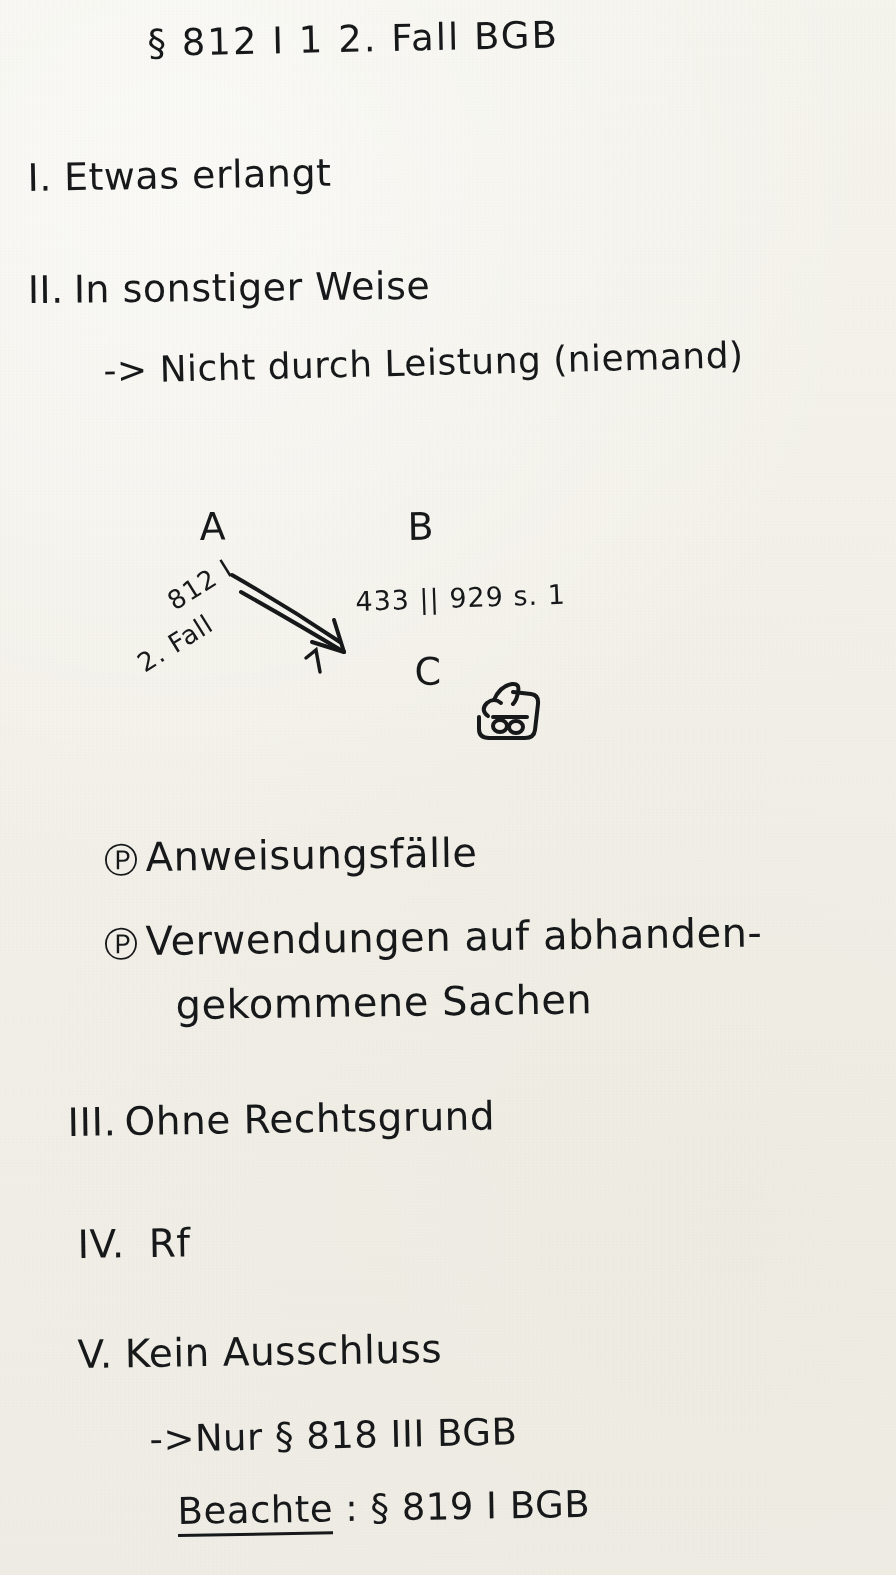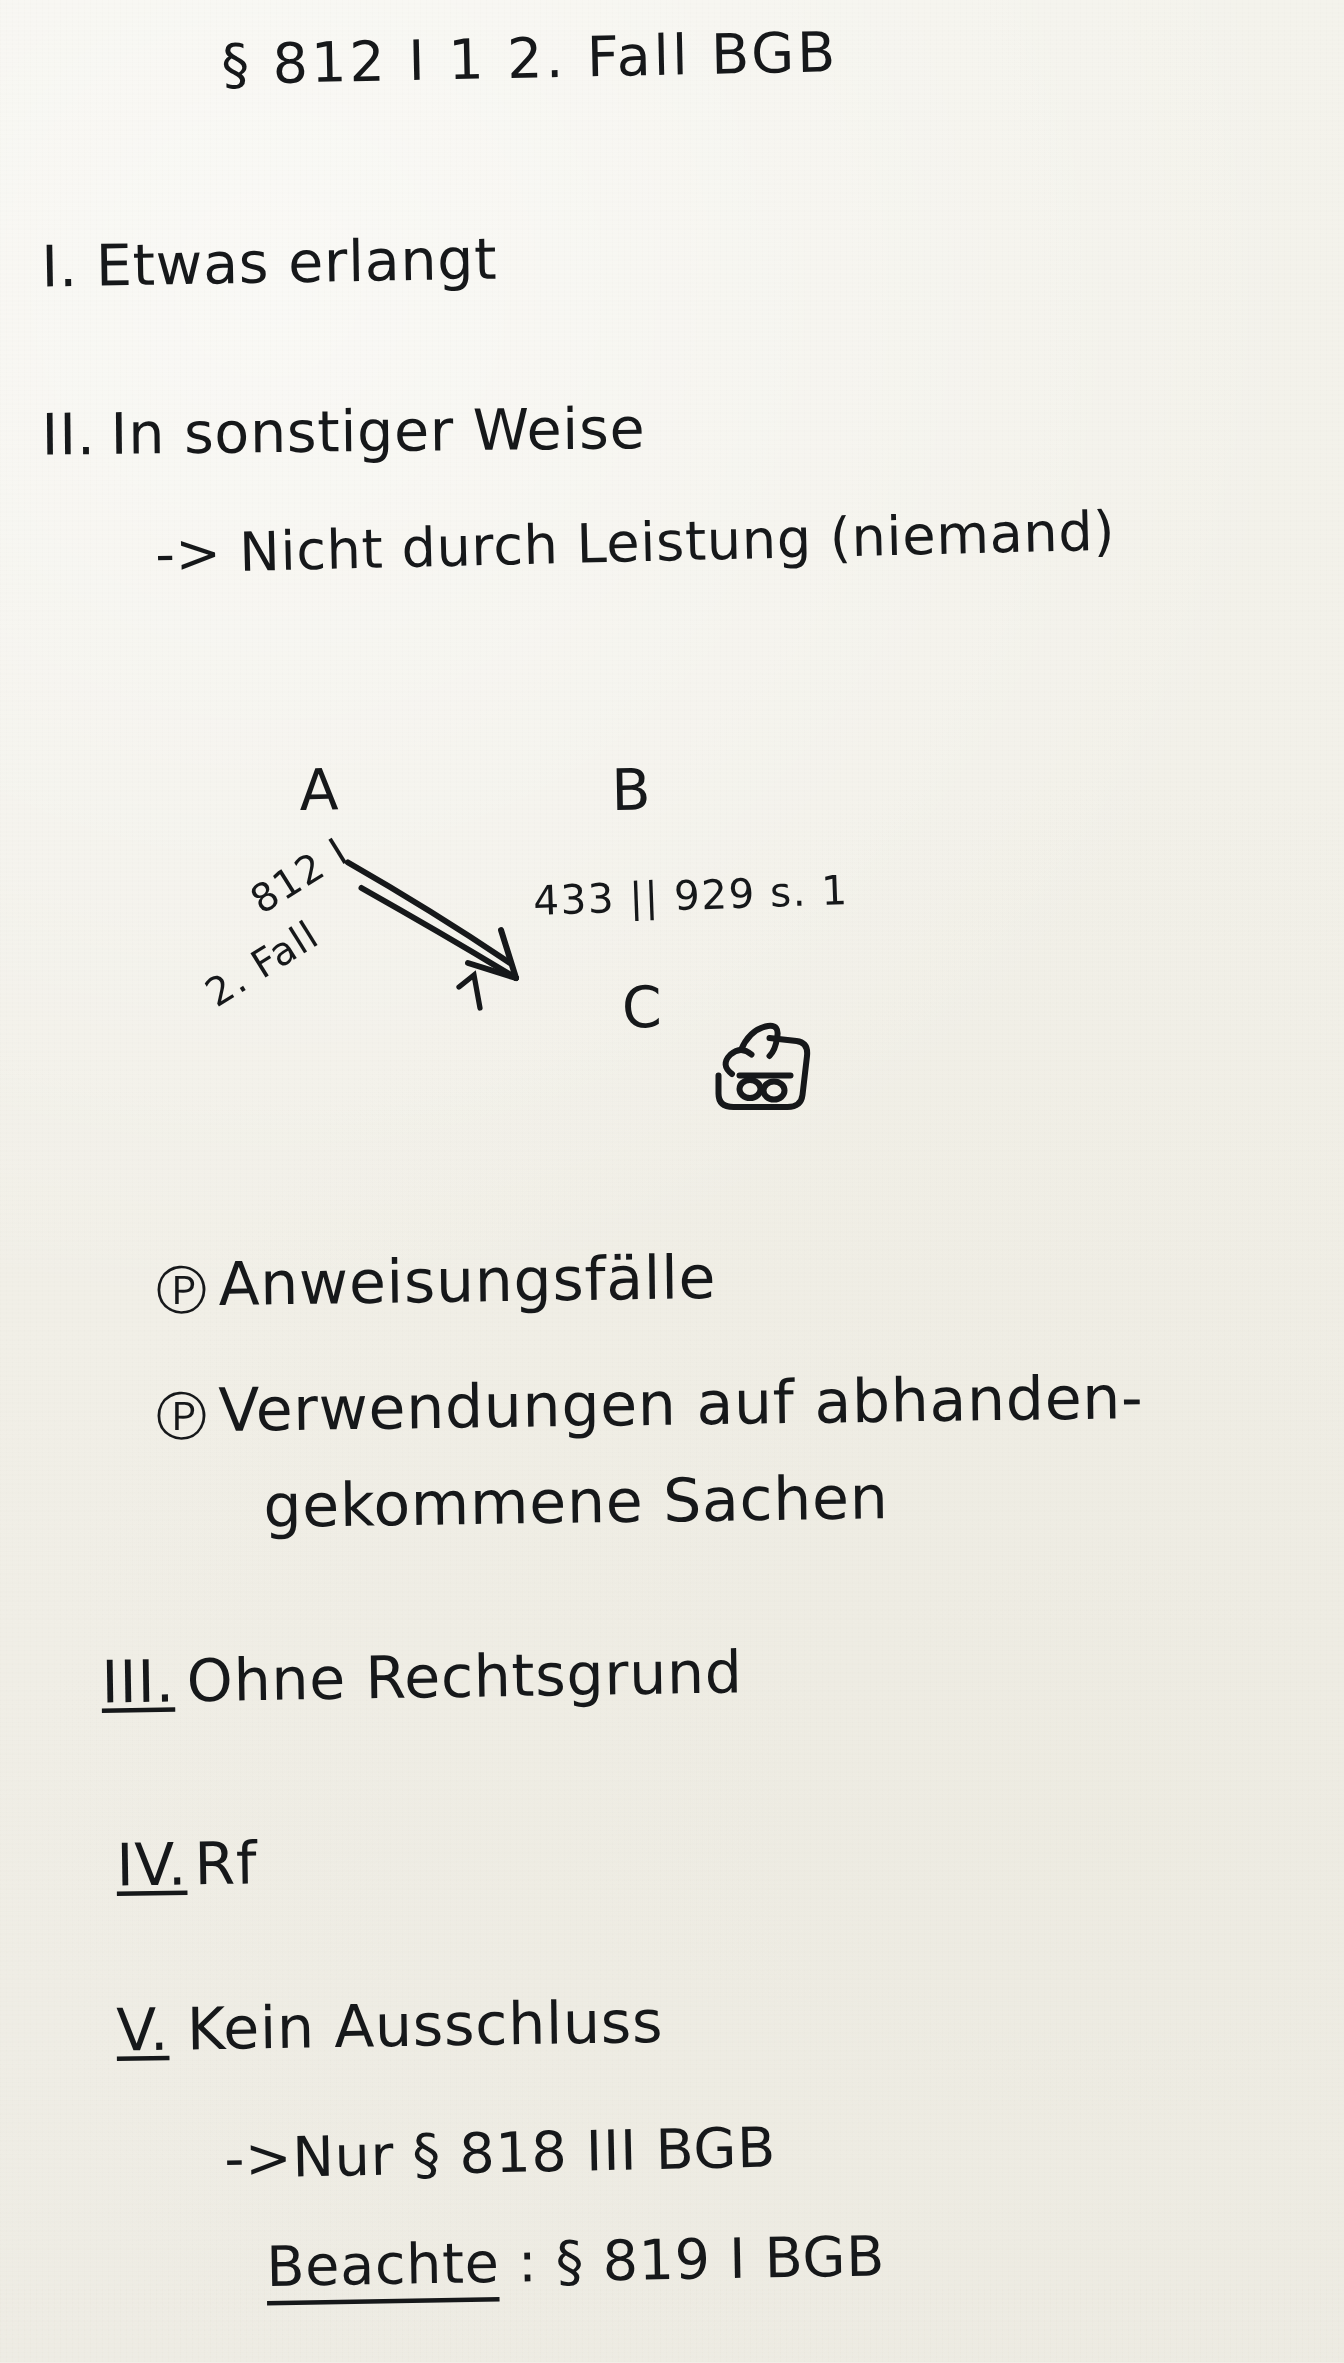--- a/index.html
+++ b/index.html
@@ -61,21 +61,21 @@
   #p2-text      { left: 146px; top: 918px; font-size: 40px; transform: rotate(-0.8deg); }
   #p2-text2     { left: 176px; top: 982px; font-size: 40px; transform: rotate(-0.8deg); }
 
   #pt-iii       { left: 68px;  top: 1100px; font-size: 39px; transform: rotate(-0.9deg); }
   #pt-iv        { left: 78px;  top: 1222px; font-size: 39px; transform: rotate(-0.9deg); }
   #pt-v         { left: 78px;  top: 1332px; font-size: 39px; transform: rotate(-0.9deg); }
   #pt-v-sub1    { left: 150px; top: 1418px; font-size: 37px; transform: rotate(-1.2deg); }
   #pt-v-sub2    { left: 178px; top: 1490px; font-size: 37px; transform: rotate(-1.0deg); }
 
   .ul-underline { border-bottom: 3px solid #16181a; padding-bottom: 1px; }
-  .roman-u { text-decoration: underline; text-underline-offset: 4px; text-decoration-thickness: 3px; }
+  .roman-u { text-underline-offset: 4px; text-decoration-thickness: 3px; }
 
   svg.overlay {
     position: absolute;
     left: 0; top: 0;
     width: 896px; height: 1575px;
     pointer-events: none;
   }
 </style>
 </head>
 <body>
@@ -98,21 +98,21 @@
   <div class="ink hw" id="arrow-label2">2. Fall</div>
 
   <div class="ink" id="p1-mark">Ⓟ</div>
   <div class="ink hw" id="p1-text">Anweisungsfälle</div>
   <div class="ink" id="p2-mark">Ⓟ</div>
   <div class="ink hw" id="p2-text">Verwendungen auf abhanden-</div>
   <div class="ink hw" id="p2-text2">gekommene Sachen</div>
 
   <div class="ink hw" id="pt-iii"><span class="roman-u">III.</span><span style="margin-left:8px">Ohne Rechtsgrund</span></div>
 
-  <div class="ink hw" id="pt-iv"><span class="roman-u">IV.</span><span style="margin-left:5px">Rf</span></div>
+  <div class="ink hw" id="pt-iv"><span class="roman-u">IV.</span><span style="margin-left:24px">Rf</span></div>
 
   <div class="ink hw" id="pt-v"><span class="roman-u">V.</span><span style="margin-left:12px">Kein Ausschluss</span></div>
 
   <div class="ink hw" id="pt-v-sub1">-&gt;Nur § 818 III BGB</div>
   <div class="ink hw" id="pt-v-sub2"><span class="ul-underline">Beachte</span><span> : § 819 I BGB</span></div>
 
   <svg class="overlay" viewBox="0 0 896 1575">
 
     <g stroke="#16181a" stroke-width="4" fill="none" stroke-linecap="round">
       <path d="M232 575 Q 288 607 340 642"></path>

